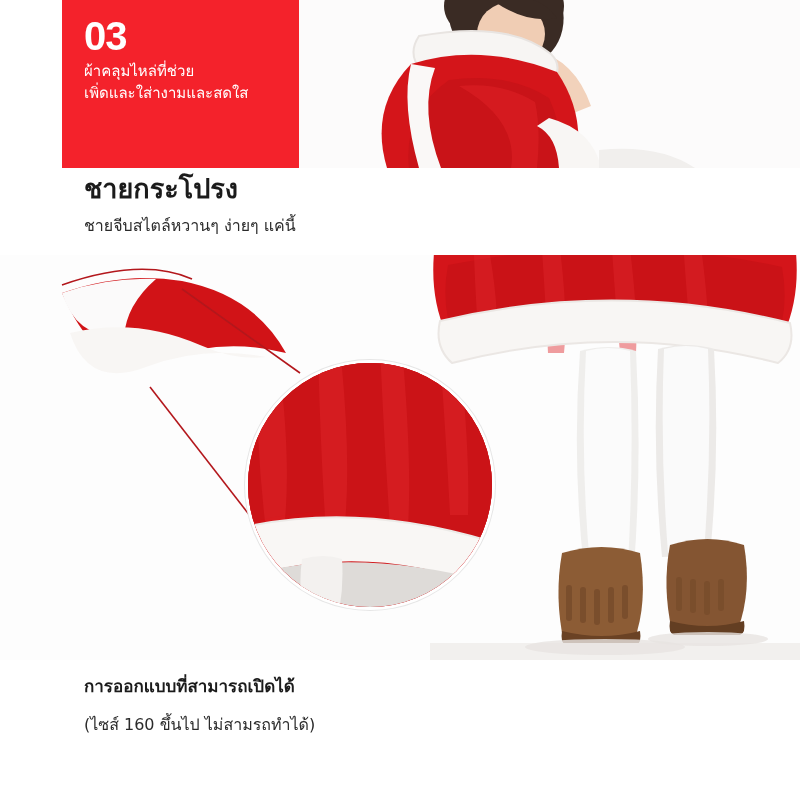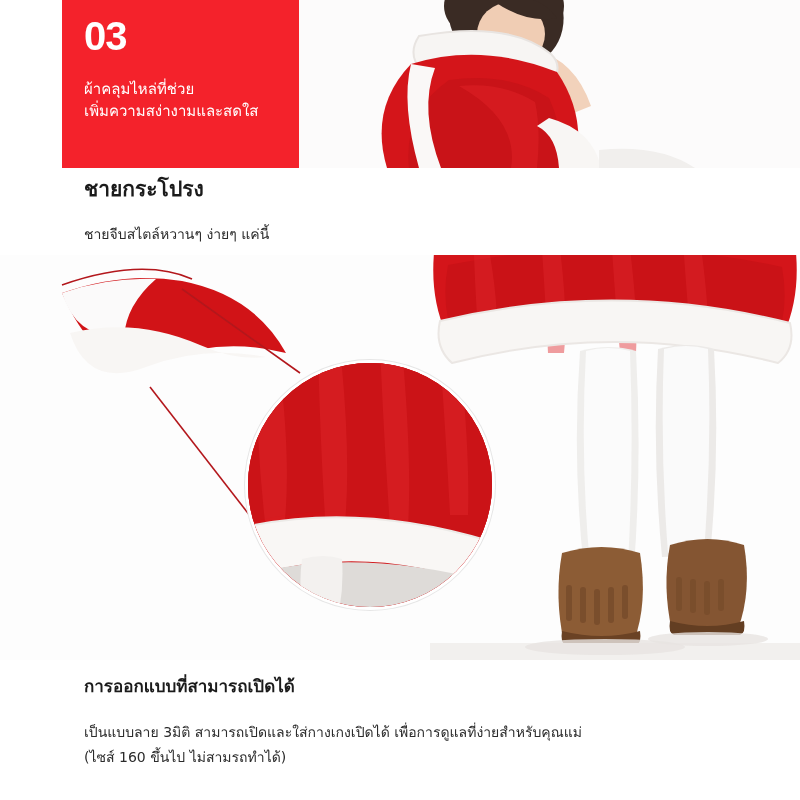--- a/index.html
+++ b/index.html
@@ -32,53 +32,53 @@
   }
   .badge-number {
     font-family: "Liberation Sans", sans-serif;
     font-weight: bold;
     font-size: 40px;
     line-height: 40px;
     color: #ffffff;
     letter-spacing: -1px;
   }
   .badge-text {
-    margin-top: 24px;
+    margin-top: 4px;
     color: #ffffff;
     font-size: 15px;
     line-height: 22px;
-    font-family: Liberation Mono, monospace;
+    font-family: Liberation Serif, serif;
   }
   .badge-text div { white-space: nowrap; }
 
   
   .top-photo {
     position: absolute;
     left: 299px;
     top: 0;
     width: 501px;
     height: 168px;
     overflow: hidden;
     background: #ffffff;
   }
 
   
   .section-heading {
     position: absolute;
     font-family: "DejaVu Sans", sans-serif;
   }
   .section-heading .h-title {
-    font-size: 21px;
+    font-size: 27px;
     font-weight: bold;
     color: #1b1b1b;
     line-height: 28px;
   }
   .section-heading .h-sub {
-    margin-top: 20px;
-    font-size: 14px;
+    margin-top: 12px;
+    font-size: 16px;
     color: #2b2b2b;
     line-height: 22px;
   }
 
   #heading-skirt-hem { left: 84px; top: 175px; }
   #heading-openable  { left: 84px; top: 672px; }
   #heading-openable .h-title { font-size: 17px; }
   #heading-openable .h-sub { line-height: 25px; }
 
   
@@ -143,21 +143,21 @@
       <path d="M112 64 q-10 40 8 104 l22 0 q-22 -58 -6 -100z" fill="#faf8f7"></path>
 
       <path d="M300 150 q60 -6 96 18 l0 0 l-96 0z" fill="#f1efed"></path>
     </svg>
   </div>
 
   <div class="badge-panel">
     <div class="badge-number">03</div>
     <div class="badge-text">
       <div>ผ้าคลุมไหล่ที่ช่วย</div>
-      <div>เพิ่มความสง่างามและสดใส</div>
+      <div>เพิ่ดและใส่างามและสดใส</div>
     </div>
   </div>
 
   <div class="section-heading" id="heading-skirt-hem">
     <div class="h-title">ชายกระโปรง</div>
     <div class="h-sub">ชายจีบสไตล์หวานๆ ง่ายๆ แค่นี้</div>
   </div>
 
   <div class="mid-photo">
     <div class="bg-white"></div>
@@ -237,18 +237,17 @@
 
         <path d="M54 196 q22 -6 40 0 q2 30 -4 56 l-34 0 q-6 -28 -2 -56z" fill="#f3f1ef"></path>
       </svg>
     </div>
 
   </div>
 
   <div class="section-heading" id="heading-openable">
     <div class="h-title">การออกแบบที่สามารถเปิดได้</div>
     <div class="h-sub">
-      <div>เป็นแบบลาย 3มิติ สามารถเปิดและใส่กางเกงเปิดได้ เพื่อการดูแลที่ง่ายสำหรับคุณแม่</div>
       <div>(ไซส์ 160 ขึ้นไป ไม่สามรถทำได้)</div>
     </div>
   </div>
 
 </div>
 
 </body></html>

